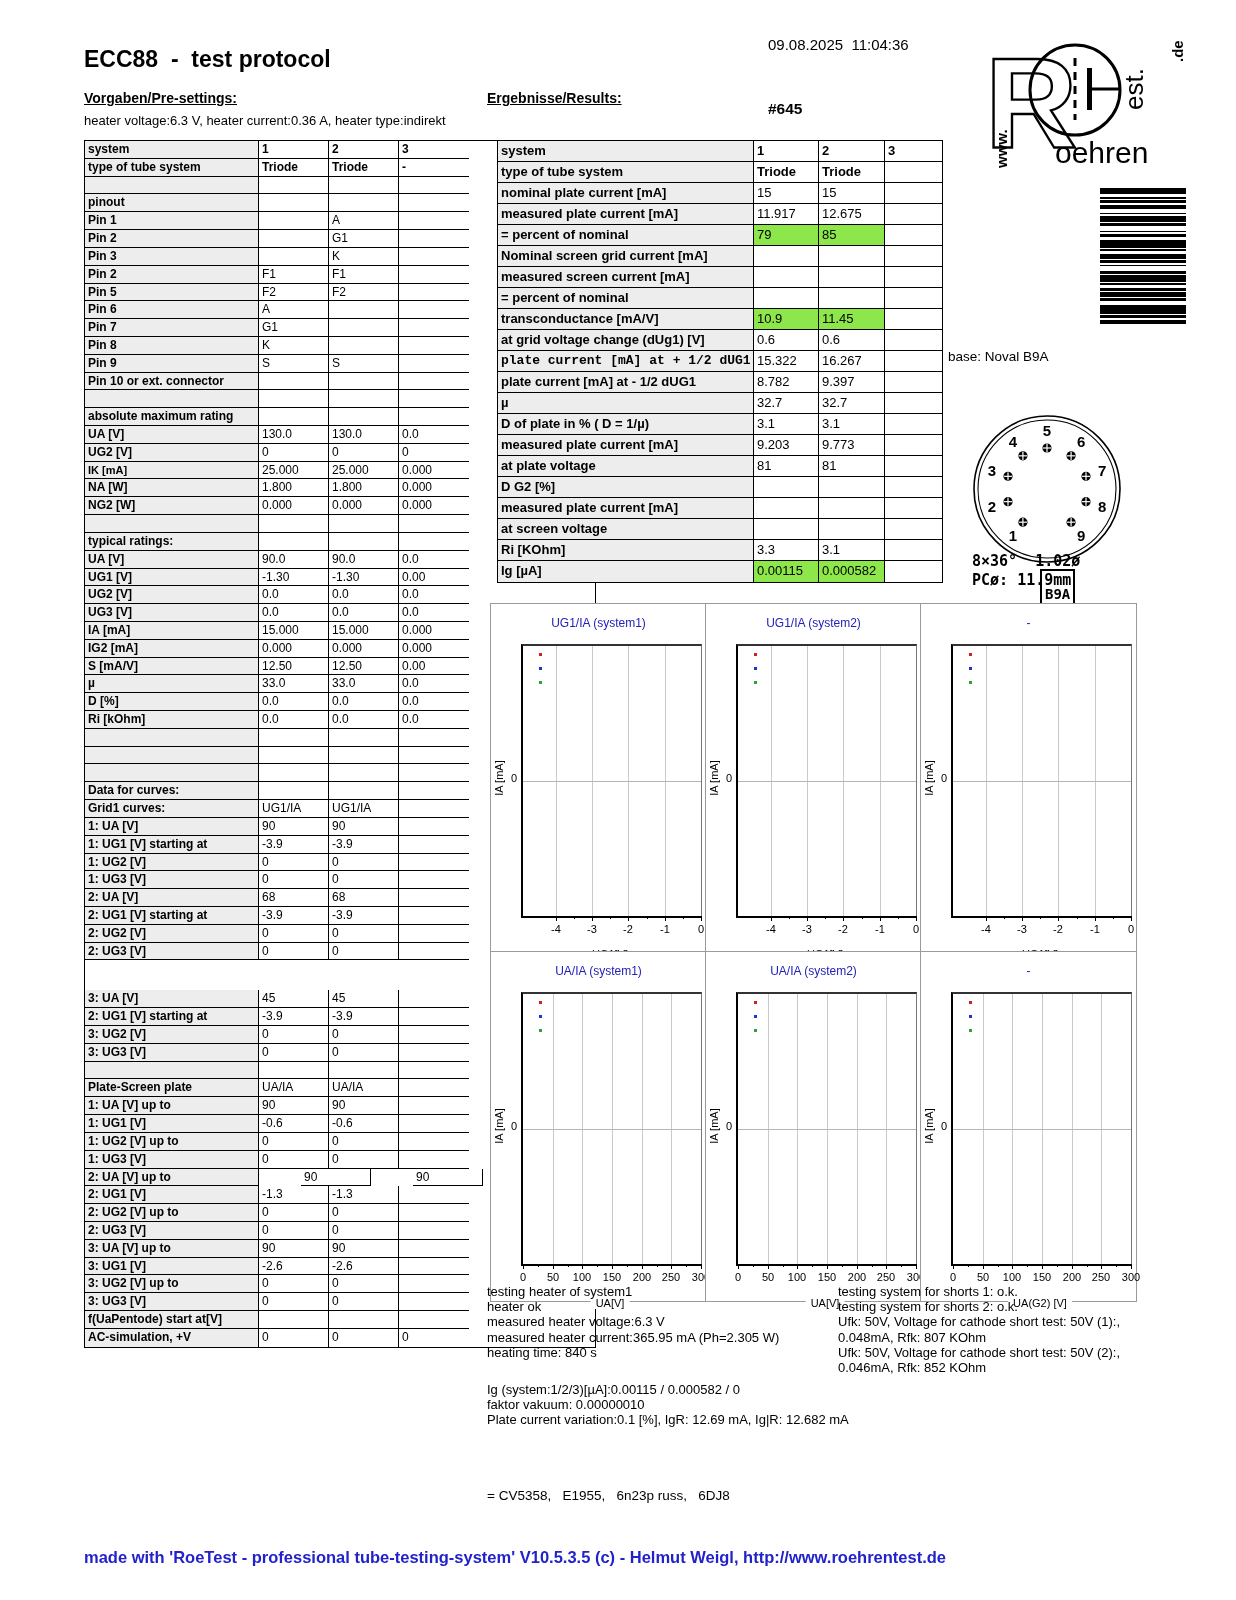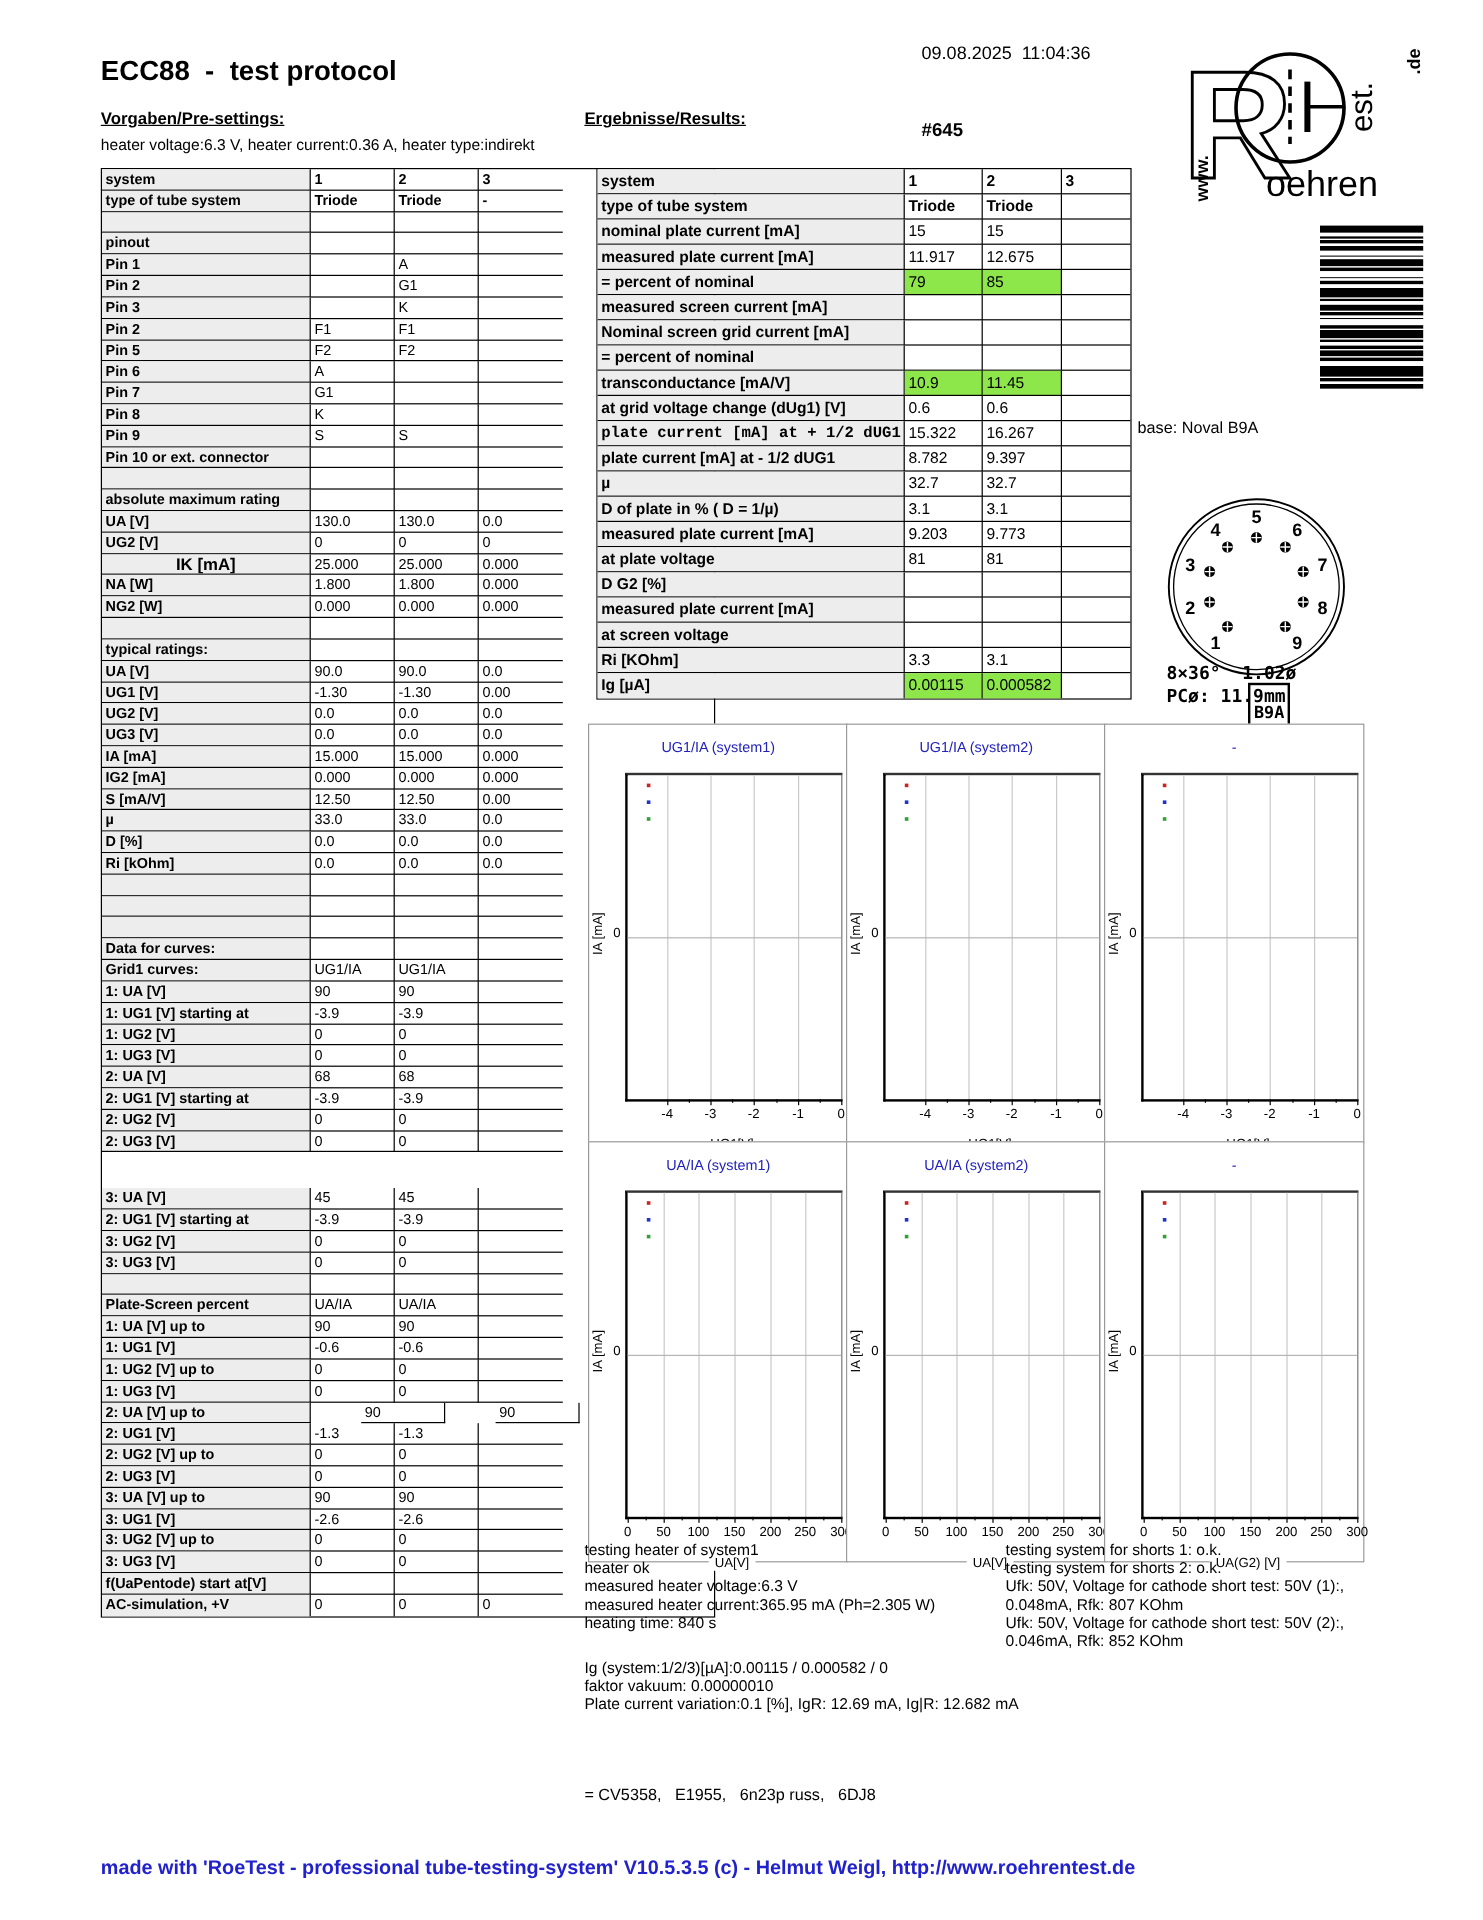--- a/index.html
+++ b/index.html
@@ -265,21 +265,21 @@
       <div class="tcell" style="width: 70px; font-size: 12px; line-height: 14.82px;">130.0</div>
       <div class="tcell" style="width: 70px; font-size: 12px; line-height: 14.82px;">0.0</div>
     </div>
     <div class="trow" style="height: 17.82px;">
       <div class="tcell tlabel" style="width: 174px; font-size: 12px; line-height: 14.82px;">UG2 [V]</div>
       <div class="tcell" style="width: 70px; font-size: 12px; line-height: 14.82px;">0</div>
       <div class="tcell" style="width: 70px; font-size: 12px; line-height: 14.82px;">0</div>
       <div class="tcell" style="width: 70px; font-size: 12px; line-height: 14.82px;">0</div>
     </div>
     <div class="trow" style="height: 17.82px;">
-      <div class="tcell tlabel" style="width: 174px; font-size: 14px; line-height: 14.82px; text-align: center;">IK [mA]</div>
+      <div class="tcell tlabel" style="width: 174px; font-size: 11px; line-height: 14.82px;">IK [mA]</div>
       <div class="tcell" style="width: 70px; font-size: 12px; line-height: 14.82px;">25.000</div>
       <div class="tcell" style="width: 70px; font-size: 12px; line-height: 14.82px;">25.000</div>
       <div class="tcell" style="width: 70px; font-size: 12px; line-height: 14.82px;">0.000</div>
     </div>
     <div class="trow" style="height: 17.82px;">
       <div class="tcell tlabel" style="width: 174px; font-size: 12px; line-height: 14.82px;">NA [W]</div>
       <div class="tcell" style="width: 70px; font-size: 12px; line-height: 14.82px;">1.800</div>
       <div class="tcell" style="width: 70px; font-size: 12px; line-height: 14.82px;">1.800</div>
       <div class="tcell" style="width: 70px; font-size: 12px; line-height: 14.82px;">0.000</div>
     </div>
@@ -463,21 +463,21 @@
       <div class="tcell" style="width: 70px; font-size: 12px; line-height: 14.82px;">0</div>
       <div class="tcell" style="width: 70px; font-size: 12px; line-height: 14.82px;"></div>
     </div>
     <div class="trow" style="height: 17.82px;">
       <div class="tcell tlabel" style="width: 174px; font-size: 12px; line-height: 14.82px;"></div>
       <div class="tcell" style="width: 70px; font-size: 12px; line-height: 14.82px;"></div>
       <div class="tcell" style="width: 70px; font-size: 12px; line-height: 14.82px;"></div>
       <div class="tcell" style="width: 70px; font-size: 12px; line-height: 14.82px;"></div>
     </div>
     <div class="trow" style="height: 17.82px;">
-      <div class="tcell tlabel" style="width: 174px; font-size: 12px; line-height: 14.82px;">Plate-Screen percent</div>
+      <div class="tcell tlabel" style="width: 174px; font-size: 12px; line-height: 14.82px;">Plate-Screen plate</div>
       <div class="tcell" style="width: 70px; font-size: 12px; line-height: 14.82px;">UA/IA</div>
       <div class="tcell" style="width: 70px; font-size: 12px; line-height: 14.82px;">UA/IA</div>
       <div class="tcell" style="width: 70px; font-size: 12px; line-height: 14.82px;"></div>
     </div>
     <div class="trow" style="height: 17.82px;">
       <div class="tcell tlabel" style="width: 174px; font-size: 12px; line-height: 14.82px;">1: UA [V] up to</div>
       <div class="tcell" style="width: 70px; font-size: 12px; line-height: 14.82px;">90</div>
       <div class="tcell" style="width: 70px; font-size: 12px; line-height: 14.82px;">90</div>
       <div class="tcell" style="width: 70px; font-size: 12px; line-height: 14.82px;"></div>
     </div>
@@ -585,27 +585,27 @@
       <div class="tcell" style="width: 66px; font-size: 13px; line-height: 18px;">12.675</div>
       <div class="tcell" style="width: 57px; font-size: 13px; line-height: 18px;"></div>
     </div>
     <div class="trow" style="height: 21px;">
       <div class="tcell tlabel" style="width: 256px; font-size: 13px; line-height: 18px;">= percent of nominal</div>
       <div class="tcell hl" style="width: 65px; font-size: 13px; line-height: 18px;">79</div>
       <div class="tcell hl" style="width: 66px; font-size: 13px; line-height: 18px;">85</div>
       <div class="tcell" style="width: 57px; font-size: 13px; line-height: 18px;"></div>
     </div>
     <div class="trow" style="height: 21px;">
-      <div class="tcell tlabel" style="width: 256px; font-size: 13px; line-height: 18px;">measured screen current [mA]</div>
+      <div class="tcell tlabel" style="width: 256px; font-size: 13px; line-height: 18px;">Nominal screen grid current [mA]</div>
       <div class="tcell" style="width: 65px; font-size: 13px; line-height: 18px;"></div>
       <div class="tcell" style="width: 66px; font-size: 13px; line-height: 18px;"></div>
       <div class="tcell" style="width: 57px; font-size: 13px; line-height: 18px;"></div>
     </div>
     <div class="trow" style="height: 21px;">
-      <div class="tcell tlabel" style="width: 256px; font-size: 13px; line-height: 18px;">Nominal screen grid current [mA]</div>
+      <div class="tcell tlabel" style="width: 256px; font-size: 13px; line-height: 18px;">measured screen current [mA]</div>
       <div class="tcell" style="width: 65px; font-size: 13px; line-height: 18px;"></div>
       <div class="tcell" style="width: 66px; font-size: 13px; line-height: 18px;"></div>
       <div class="tcell" style="width: 57px; font-size: 13px; line-height: 18px;"></div>
     </div>
     <div class="trow" style="height: 21px;">
       <div class="tcell tlabel" style="width: 256px; font-size: 13px; line-height: 18px;">= percent of nominal</div>
       <div class="tcell" style="width: 65px; font-size: 13px; line-height: 18px;"></div>
       <div class="tcell" style="width: 66px; font-size: 13px; line-height: 18px;"></div>
       <div class="tcell" style="width: 57px; font-size: 13px; line-height: 18px;"></div>
     </div>

